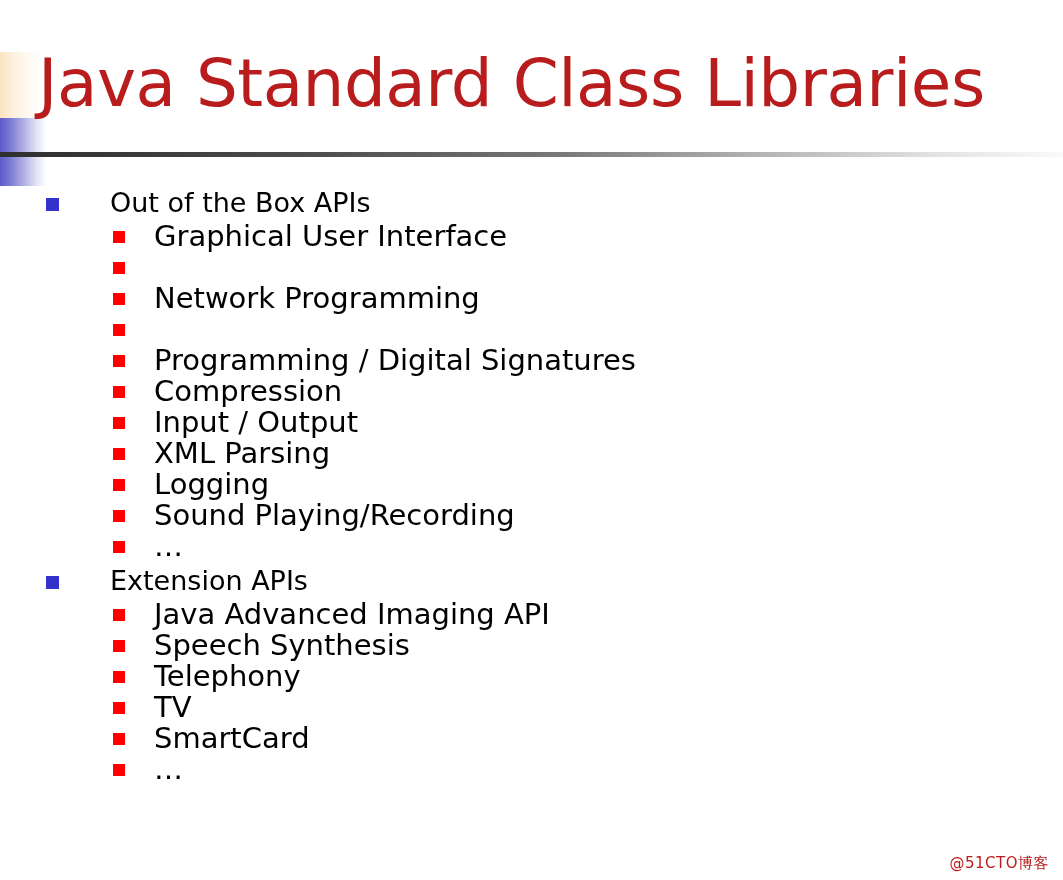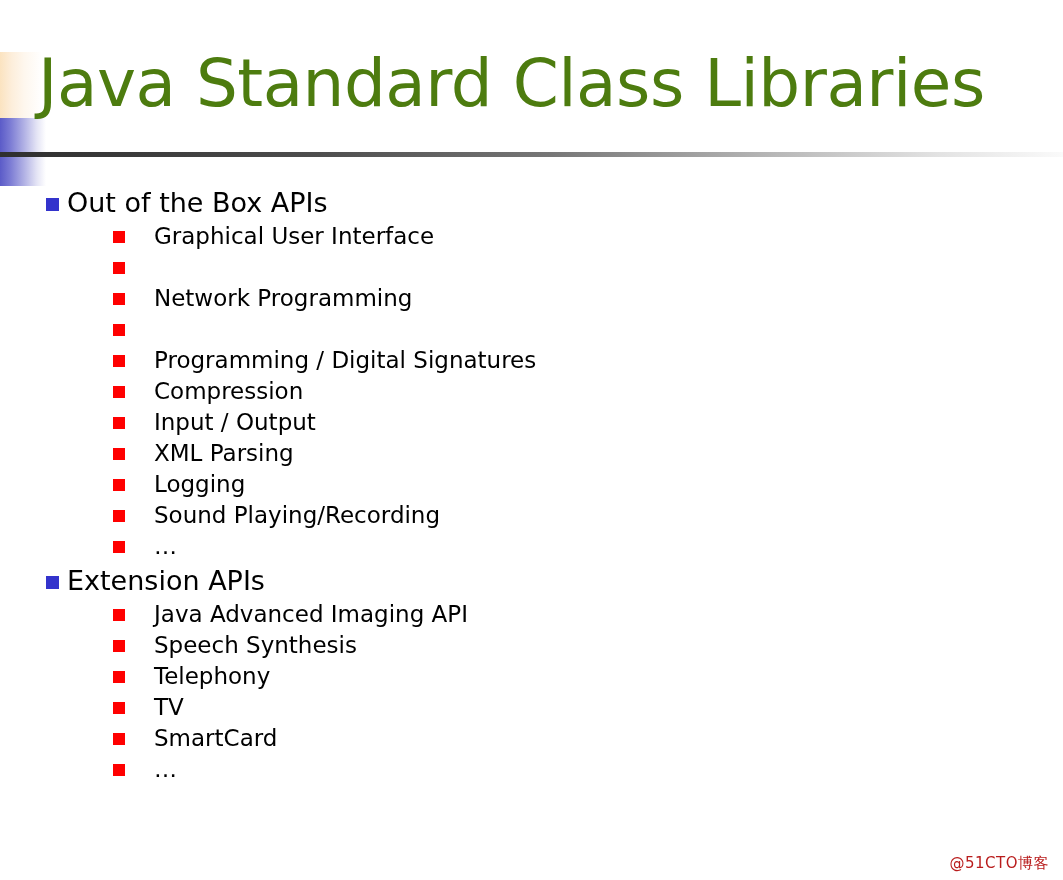--- a/index.html
+++ b/index.html
@@ -52,21 +52,21 @@
   .slide-title {
     position: absolute;
     left: 38px;
     top: 0;
     margin: 0;
     font-family: "DejaVu Sans", "Liberation Sans", sans-serif;
     font-size: 66px;
     line-height: 96px;
     font-weight: 400;
     letter-spacing: -0.5px;
-    color: #4d7c0f;
+    color: #b91c1c;
     white-space: nowrap;
   }
 
   
   .title-rule {
     position: absolute;
     left: 0;
     top: 152px;
     width: 1063px;
     height: 5px;
@@ -102,42 +102,42 @@
   }
   .li.lvl1 .bullet {
     position: absolute;
     left: 46px;
     top: 12px;
     width: 13px;
     height: 13px;
     background: #3333cc;
   }
   .li.lvl1 .label {
-    margin-left: 21px;
+    margin-left: 64px;
     font-size: 27px;
     line-height: 34px;
     color: #000000;
   }
 
   
   .li.lvl2 {
     height: 31px;
     padding-left: 113px;
   }
   .li.lvl2 .bullet {
     position: absolute;
     left: 113px;
     top: 9px;
     width: 12px;
     height: 12px;
     background: #ff0000;
   }
   .li.lvl2 .label {
     margin-left: 41px;
-    font-size: 23px;
+    font-size: 29px;
     line-height: 29px;
     color: #000000;
   }
 
   
   .li.lvl1.group-next {
     margin-top: 1px;
     text-align: right;
   }
 

